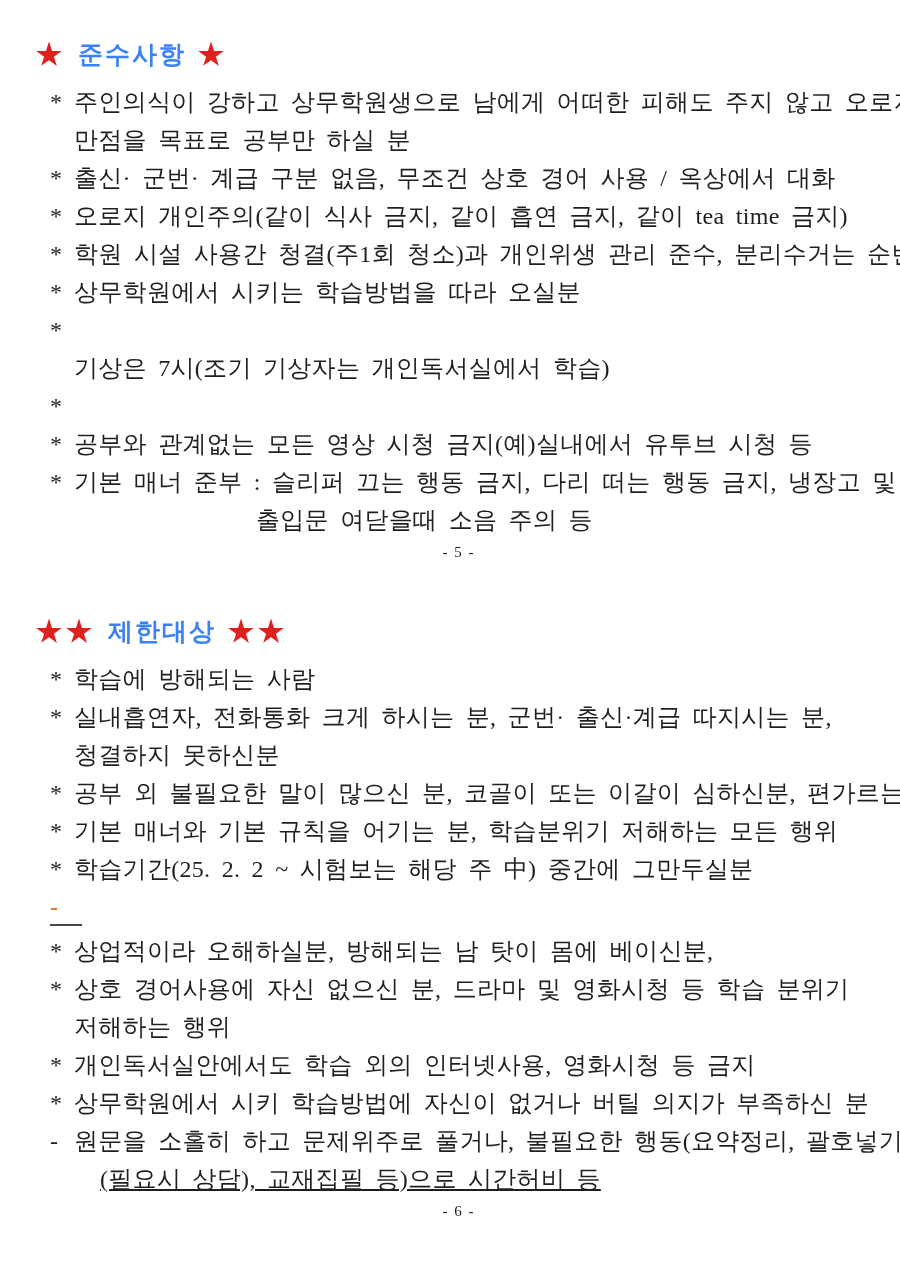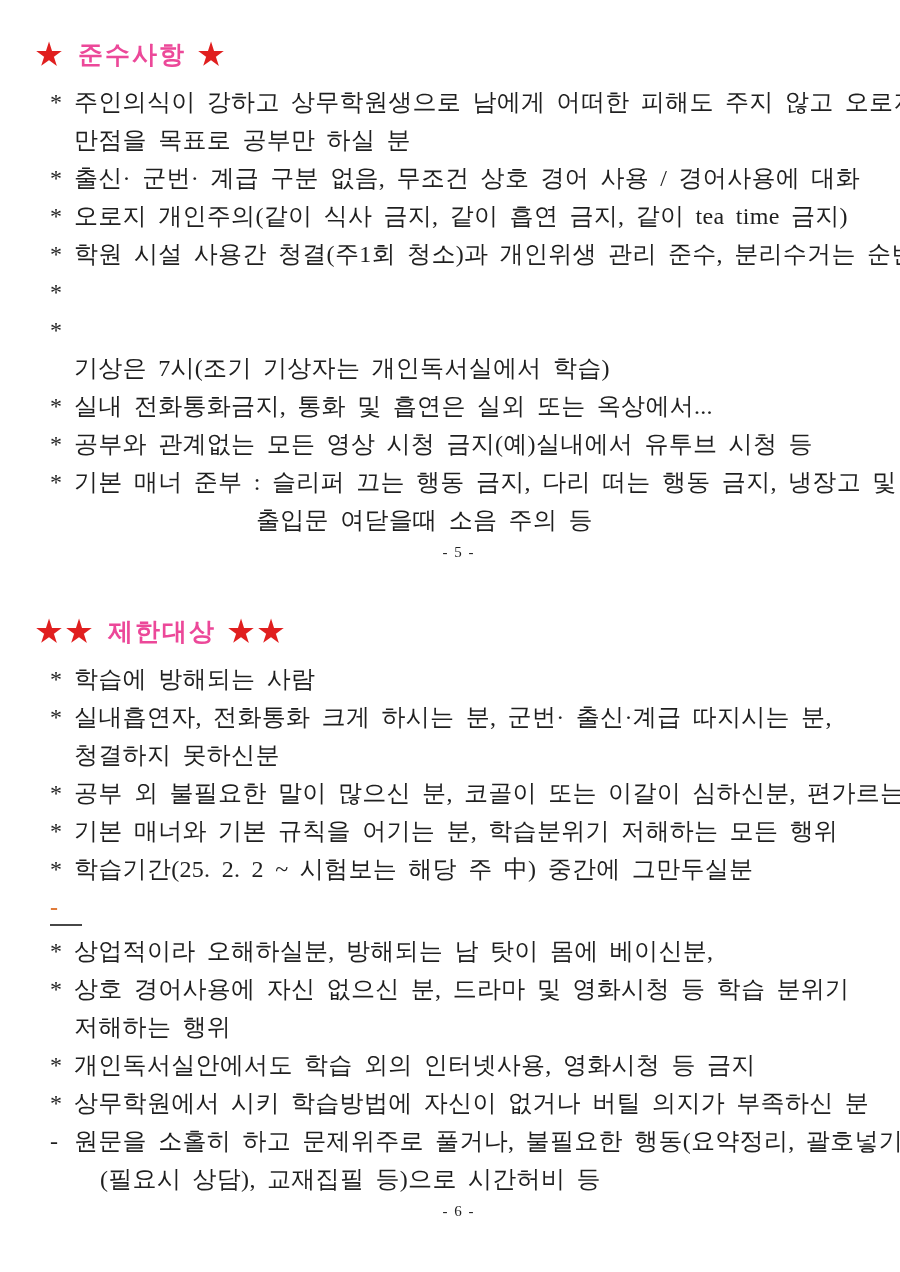--- a/index.html
+++ b/index.html
@@ -29,39 +29,39 @@
     line-height: 30px;
     margin: 0 0 17px 0;
     white-space: nowrap;
   }
   .stars {
     color: #e01f1f;
     font-size: 26px;
     letter-spacing: 4px;
   }
   .section-title {
-    color: #ec4899;
+    color: #3b82f6;
     letter-spacing: 2px;
   }
   .row {
     display: flex;
     align-items: baseline;
     margin: 0 0 8px 14px;
     font-size: 24px;
     line-height: 30px;
     white-space: nowrap;
     word-spacing: 5px;
     letter-spacing: 0.3px;
   }
   .marker {
     flex: 0 0 24px;
     width: 24px;
   }
   .t-center .text { padding-left: 182px; text-align: right; }
-  .t-cont2 .text { padding-left: 26px; }
+  .t-cont2 .text { padding-left: 26px; text-decoration: underline; }
   .t-highlight {
     color: #e07b3a;
     font-weight: bold;
     border-bottom: 2px solid #474747;
     width: fit-content;
     padding: 0 8px 2px 0;
     margin-bottom: 10px;
   }
   .pagenum {
     text-align: center;
@@ -90,43 +90,43 @@
         <div class="row t-bullet">
     <span class="marker">*</span>
     <span class="text">주인의식이 강하고 상무학원생으로 남에게 어떠한 피해도 주지 않고 오로지</span>
   </div>
         <div class="row t-cont">
     <span class="marker"></span>
     <span class="text">만점을 목표로 공부만 하실 분</span>
   </div>
         <div class="row t-bullet">
     <span class="marker">*</span>
-    <span class="text">출신· 군번· 계급 구분 없음, 무조건 상호 경어 사용 / 경어사용에 대화</span>
+    <span class="text">출신· 군번· 계급 구분 없음, 무조건 상호 경어 사용 / 옥상에서 대화</span>
   </div>
         <div class="row t-bullet">
     <span class="marker">*</span>
     <span class="text">오로지 개인주의(같이 식사 금지, 같이 흡연 금지, 같이 tea time 금지)</span>
   </div>
         <div class="row t-bullet">
     <span class="marker">*</span>
     <span class="text">학원 시설 사용간 청결(주1회 청소)과 개인위생 관리 준수, 분리수거는 순번적용</span>
   </div>
         <div class="row t-bullet">
     <span class="marker">*</span>
+    <span class="text">상무학원에서 시키는 학습방법을 따라 오실분</span>
   </div>
         <div class="row t-bullet">
     <span class="marker">*</span>
   </div>
         <div class="row t-cont">
     <span class="marker"></span>
     <span class="text">기상은 7시(조기 기상자는 개인독서실에서 학습)</span>
   </div>
         <div class="row t-bullet">
     <span class="marker">*</span>
-    <span class="text">실내 전화통화금지, 통화 및 흡연은 실외 또는 옥상에서...</span>
   </div>
         <div class="row t-bullet">
     <span class="marker">*</span>
     <span class="text">공부와 관계없는 모든 영상 시청 금지(예)실내에서 유투브 시청 등</span>
   </div>
         <div class="row t-bullet">
     <span class="marker">*</span>
     <span class="text">기본 매너 준부 : 슬리퍼 끄는 행동 금지, 다리 떠는 행동 금지, 냉장고 및</span>
   </div>
         <div class="row t-center">

